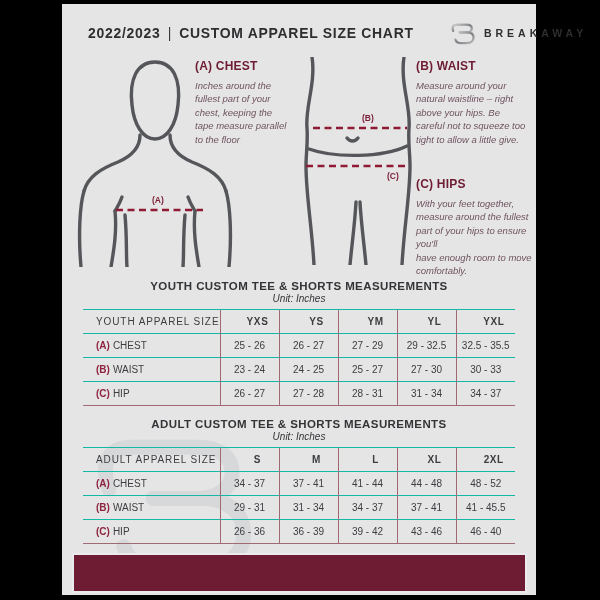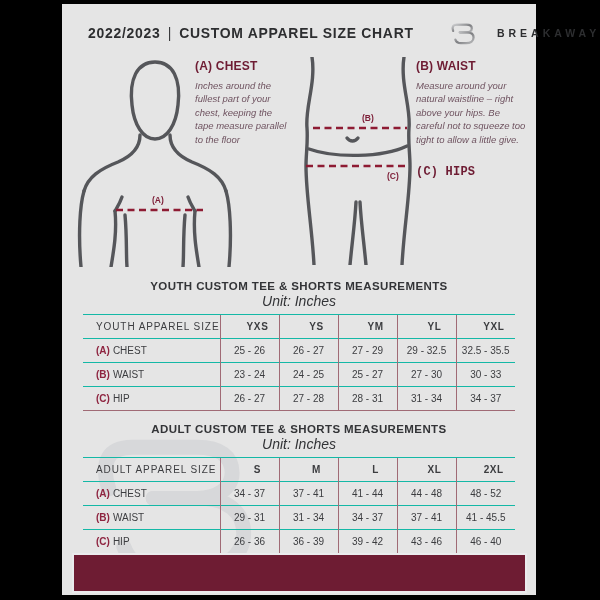--- a/index.html
+++ b/index.html
@@ -7,41 +7,41 @@
   .page { position:absolute; left:62px; top:4px; width:474px; height:591px; background:#e5e5e5; }
   .watermark { position:absolute; left:22px; top:420px; z-index:0; }
   .content { position:relative; z-index:1; width:100%; height:100%; }
 
   
   header { display:flex; align-items:center; padding:17px 14px 0 26px; }
   .hdr-title-box { flex:0 0 298px; white-space:nowrap; overflow:visible; }
   .hdr-title { display:inline-block; transform:scaleX(0.9); transform-origin:left center;
                font-size:15.5px; font-weight:bold; color:#2d2e30; letter-spacing:0.8px; }
   .hdr-divider { margin:0 8px; font-weight:normal; color:#3a3b3d; }
-  .brand { margin-left:auto; display:flex; align-items:center; gap:21px; }
+  .brand { margin-left:auto; display:flex; align-items:center; gap:8px; }
   .brand-name { font-size:10.5px; font-weight:bold; letter-spacing:4px; color:#2d2e30; }
 
   
   .diagrams { position:relative; height:220px; margin-top:6px; }
   .fig { position:absolute; }
   .fig path, .fig ellipse { fill:none; stroke:#55565a; stroke-width:3.4; stroke-linecap:round; }
   .fig .dash { stroke:#8e1b33; stroke-width:2.4; stroke-dasharray:7 4.5; stroke-linecap:butt; }
   .marker { position:absolute; font-size:8.5px; font-weight:bold; color:#7c1d36; }
   .guide { position:absolute; }
   .guide h3 { margin:0; font-size:12px; font-weight:800; color:#6e1c33; letter-spacing:0.2px; }
   .guide p { margin:6px 0 0; font-size:9.5px; font-style:italic; color:#6f5360;
              line-height:1.42; white-space:pre-line; }
   .g-chest { left:133px; top:8px;  width:96px; }
   .g-waist { left:354px; top:8px;  width:114px; }
-  .g-hips  { left:354px; top:114px; width:120px;font-family:Liberation Mono, monospace; }
+  .g-hips  { left:354px; top:126px; width:120px; }
 
   
   .section { margin-top:9px; }
   .section-title { text-align:center; font-size:11.5px; font-weight:bold; color:#333437; letter-spacing:0.4px; }
-  .section-unit  { text-align:center; font-size:14px; font-style:italic; color:#333437; margin-top:1px; }
+  .section-unit  { text-align:center; font-size:10px; font-style:italic; color:#333437; margin-top:1px; }
   table.size-table { width:432px; margin:5px auto 0; border-collapse:collapse; table-layout:fixed; }
   .size-table col.c0col { width:137px; }
   .size-table th, .size-table td { font-size:10px; color:#3c3d40; text-align:center; padding:0;
        height:23px; border-top:1px solid #14b8a6; background:transparent; }
   .size-table th { font-weight:bold; letter-spacing:0.6px;padding-left:16px; }
   .size-table th.c0 { font-weight:normal; letter-spacing:0.9px; }
   .size-table .c0 { text-align:left; padding-left:13px; }
   .size-table th:not(.c0), .size-table td:not(.c0) { border-left:1px solid #a06a75; }
   .size-table tbody tr:last-child td { border-bottom:1px solid #a06a75; }
   .row-key { color:#8e2440; font-weight:bold; margin-right:3px; }
@@ -122,20 +122,22 @@
       <div class="guide g-chest">
         <h3>(A) CHEST</h3>
         <p>Inches around the fullest part of your chest, keeping the tape measure parallel to the floor</p>
       </div>
       <div class="guide g-waist">
         <h3>(B) WAIST</h3>
         <p>Measure around your natural waistline – right above your hips. Be careful not to squeeze too tight to allow a little give.</p>
       </div>
       <div class="guide g-hips">
         <h3>(C) HIPS</h3>
+        <p>With your feet together, measure around the fullest part of your hips to ensure you'll
+have enough room to move comfortably.</p>
       </div>
     </div>
 
     <section class="section">
       <div class="section-title">YOUTH CUSTOM TEE &amp; SHORTS MEASUREMENTS</div>
       <div class="section-unit">Unit: Inches</div>
       <table class="size-table">
         <colgroup>
             <col class="c0col">
             <col>

